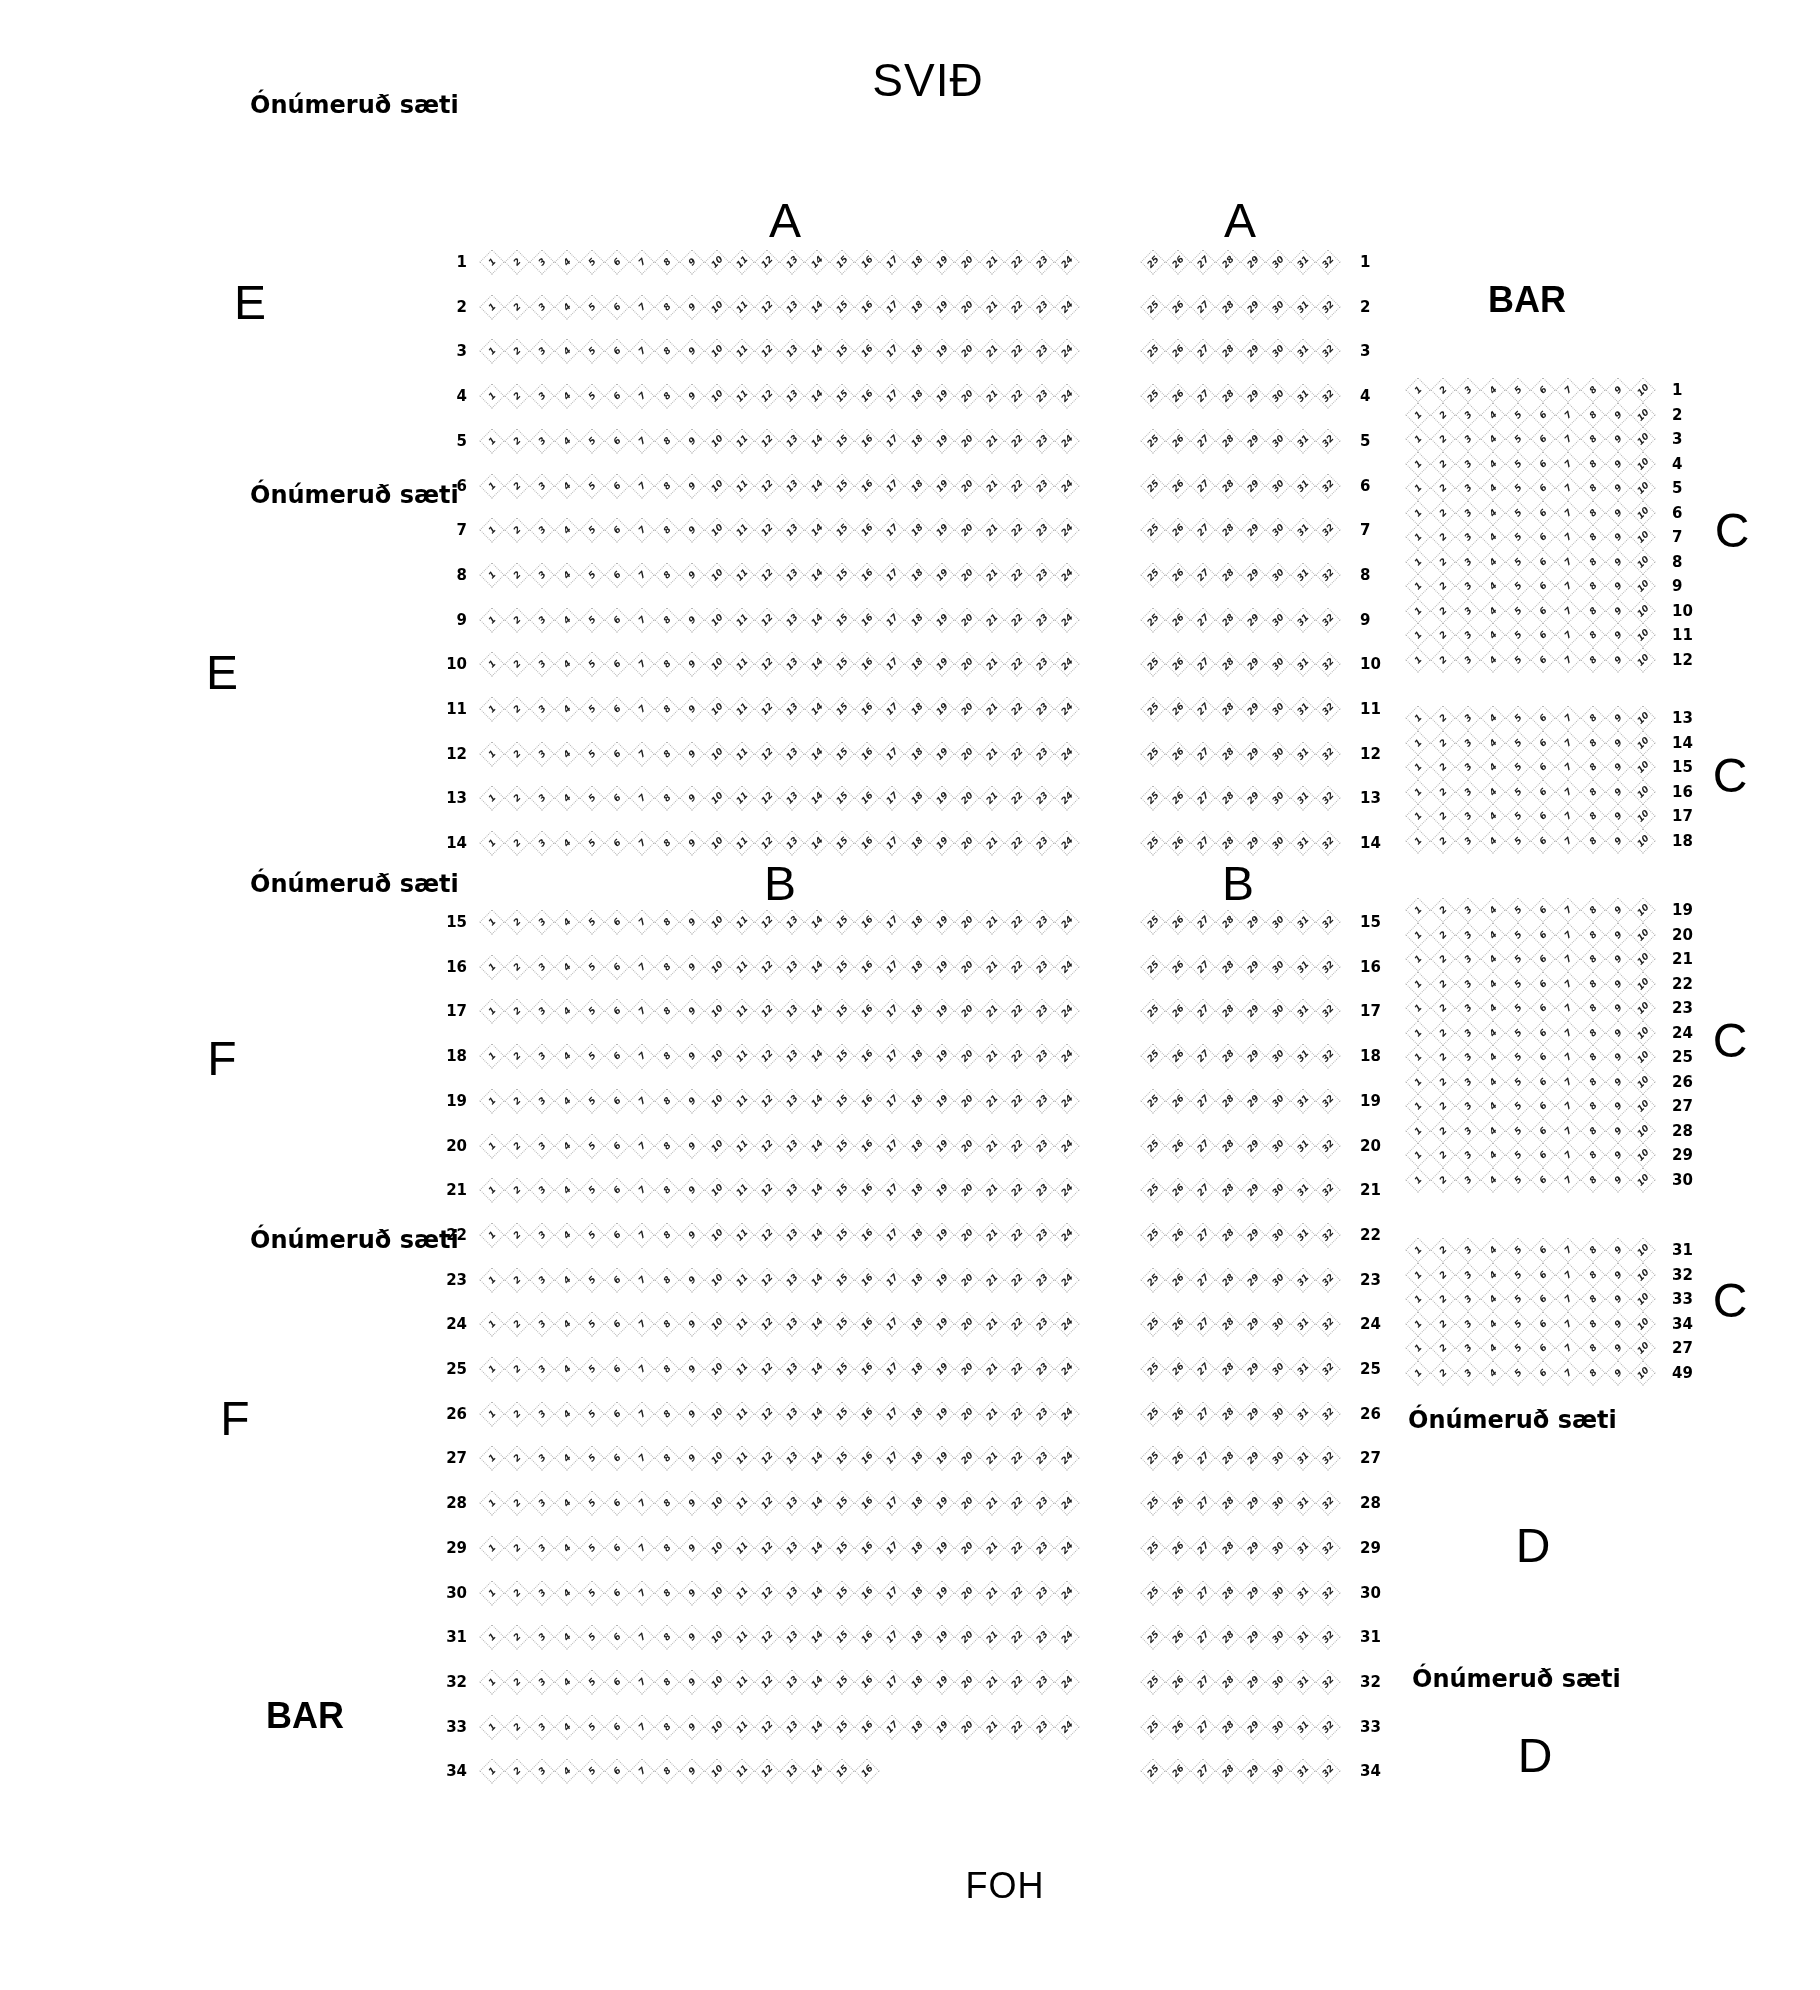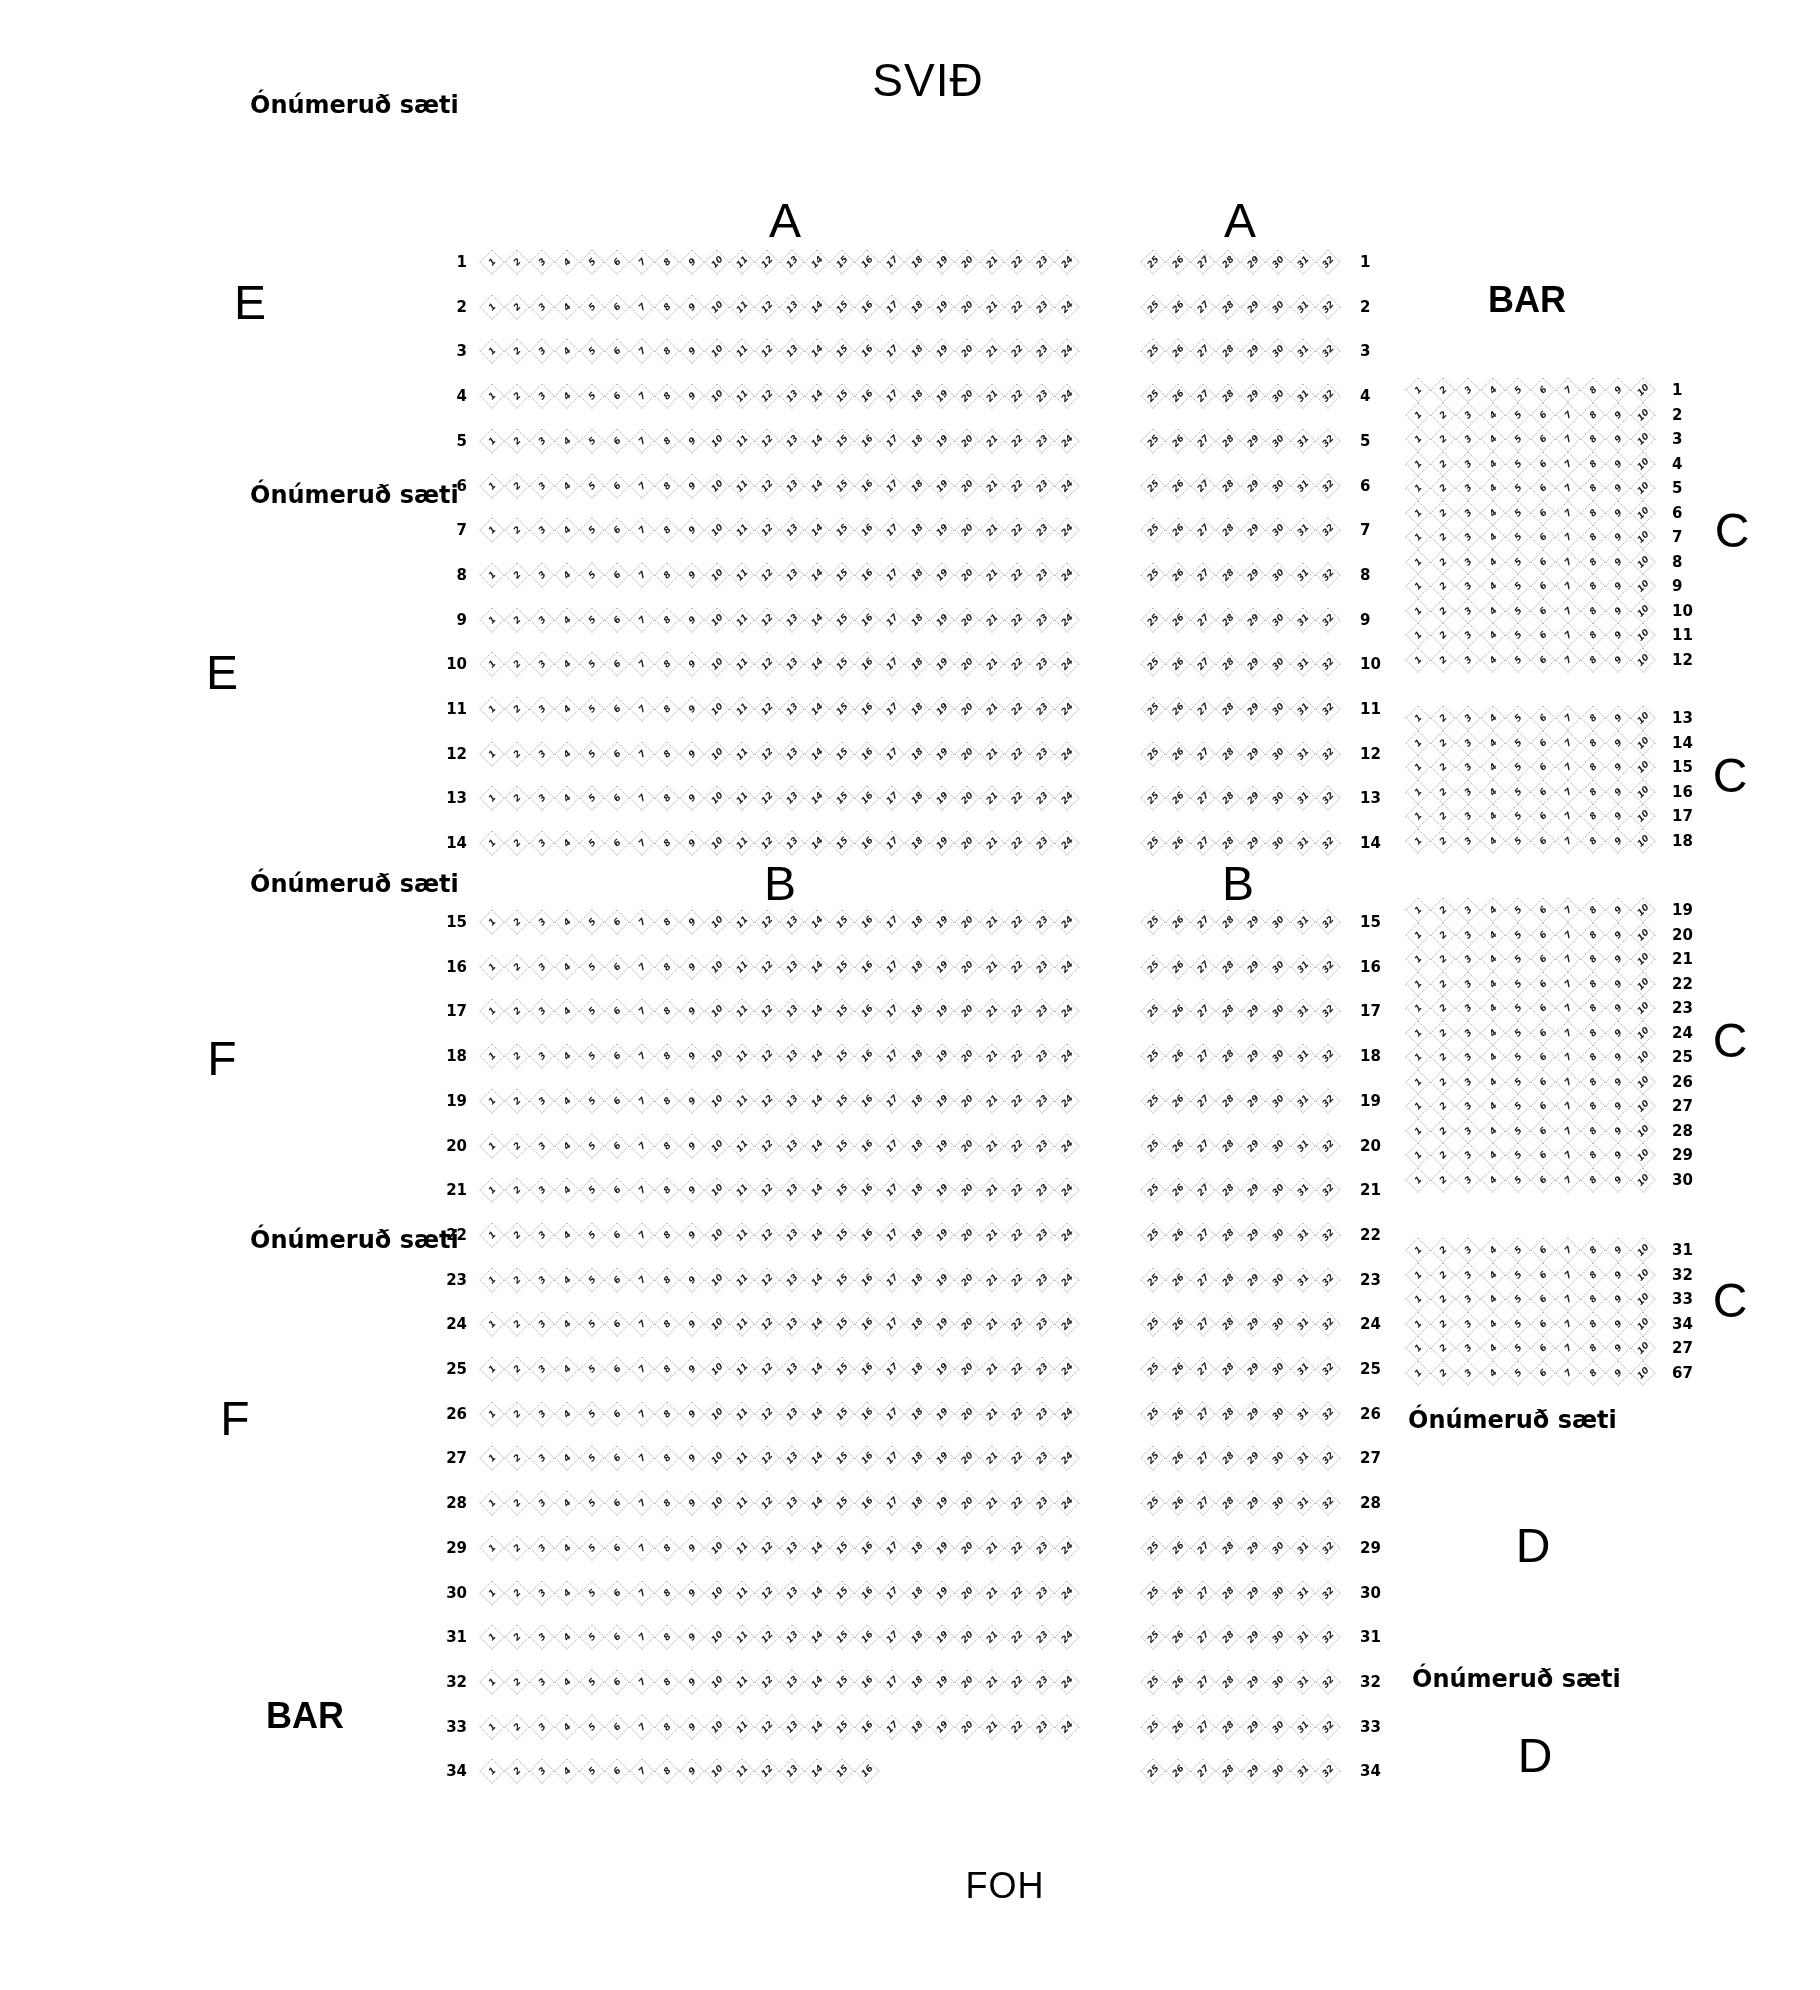--- a/index.html
+++ b/index.html
@@ -4452,21 +4452,21 @@
       </span>
       <span class="seat" style="left: 1580px; top: 1335px;">
         <i>8</i>
       </span>
       <span class="seat" style="left: 1605px; top: 1335px;">
         <i>9</i>
       </span>
       <span class="seat" style="left: 1630px; top: 1335px;">
         <i>10</i>
       </span>
-      <span class="rl left" style="left: 1672px; top: 1372.5px;">67</span>
+      <span class="rl left" style="left: 1672px; top: 1372.5px;">49</span>
       <span class="seat" style="left: 1405px; top: 1359.5px;">
         <i>1</i>
       </span>
       <span class="seat" style="left: 1430px; top: 1359.5px;">
         <i>2</i>
       </span>
       <span class="seat" style="left: 1455px; top: 1359.5px;">
         <i>3</i>
       </span>
       <span class="seat" style="left: 1480px; top: 1359.5px;">

